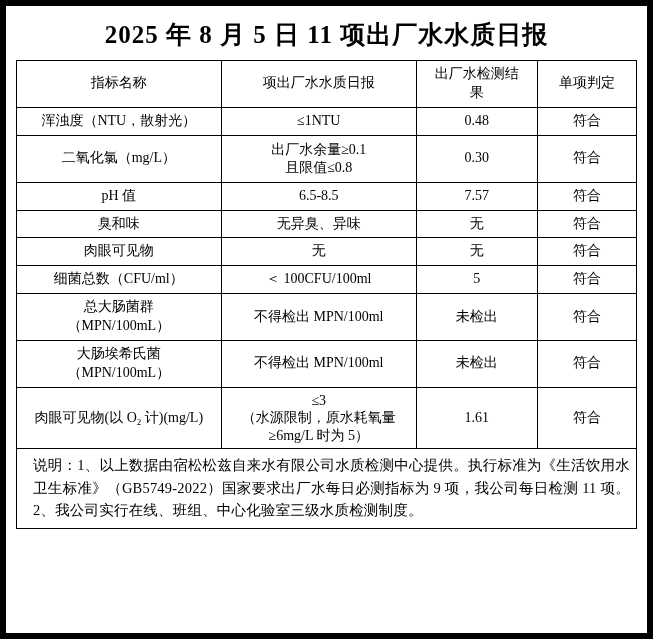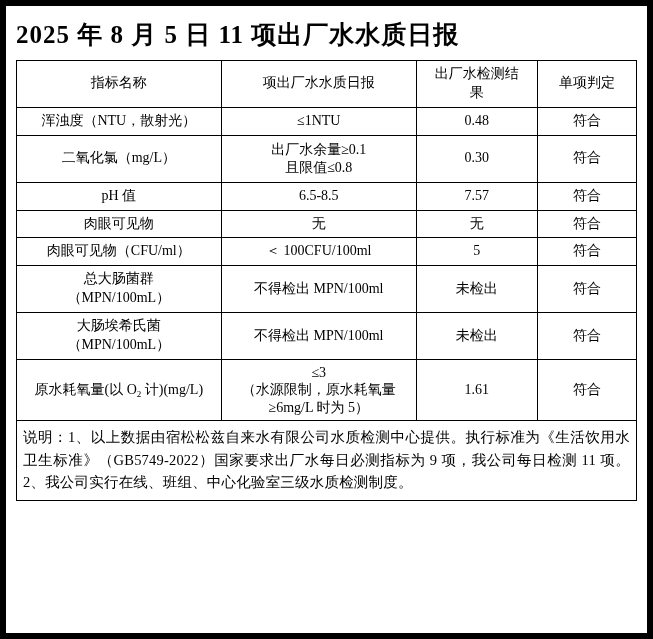--- a/index.html
+++ b/index.html
@@ -17,20 +17,21 @@
     box-sizing: border-box;
     width: 653px;
     height: 639px;
     border: 6px solid #000;
     background: #fff;
     padding: 6px 10px 6px 10px;
     display: flex;
     flex-direction: column;
   }
   .title {
+    text-align: center;
     font-size: 25px;
     font-weight: bold;
     letter-spacing: 1px;
     padding: 8px 0 10px 0;
     line-height: 1.2;
     white-space: nowrap;
   }
   table.report {
     border-collapse: collapse;
     width: 100%;
@@ -66,21 +67,21 @@
     font-size: 9px;
     vertical-align: baseline;
     position: relative;
     top: 3px;
   }
   .note {
     border: 1px solid #000;
     border-top: none;
     font-size: 14.5px;
     line-height: 1.55;
-    padding: 5px 6px 6px 6px;
+    padding: 5px 6px 6px 16px;
     text-align: justify;
     letter-spacing: 0.2px;
   }
   .note p { margin: 0; }
 </style>
 </head>
 <body>
 
 <div class="page">
 
@@ -117,45 +118,51 @@
         <td>0.30</td>
         <td>符合</td>
       </tr>
       <tr>
         <td>pH 值</td>
         <td>6.5-8.5</td>
         <td>7.57</td>
         <td>符合</td>
       </tr>
       <tr>
+        <td>臭和味</td>
+        <td>无异臭、异味</td>
+        <td>无</td>
+        <td>符合</td>
+      </tr>
+      <tr>
         <td>肉眼可见物</td>
         <td>无</td>
         <td>无</td>
         <td>符合</td>
       </tr>
       <tr>
-        <td>肉眼可见物（CFU/ml）</td>
+        <td>细菌总数（CFU/ml）</td>
         <td>＜ 100CFU/100ml</td>
         <td>5</td>
         <td>符合</td>
       </tr>
       <tr>
         <td>总大肠菌群（MPN/100mL）</td>
         <td>不得检出 MPN/100ml</td>
         <td>未检出</td>
         <td>符合</td>
       </tr>
       <tr>
         <td>大肠埃希氏菌（MPN/100mL）</td>
         <td>不得检出 MPN/100ml</td>
         <td>未检出</td>
         <td>符合</td>
       </tr>
       <tr class="row-tall">
-        <td class="small"><span>原水耗氧量(以 O</span><sub>2</sub><span> 计)(mg/L)</span></td>
+        <td class="small"><span>肉眼可见物(以 O</span><sub>2</sub><span> 计)(mg/L)</span></td>
         <td class="cell-multi">
           <div>≤3</div>
           <div>（水源限制，原水耗氧量</div>
           <div>≥6mg/L 时为 5）</div>
         </td>
         <td>1.61</td>
         <td>符合</td>
       </tr>
     </tbody>
   </table>

